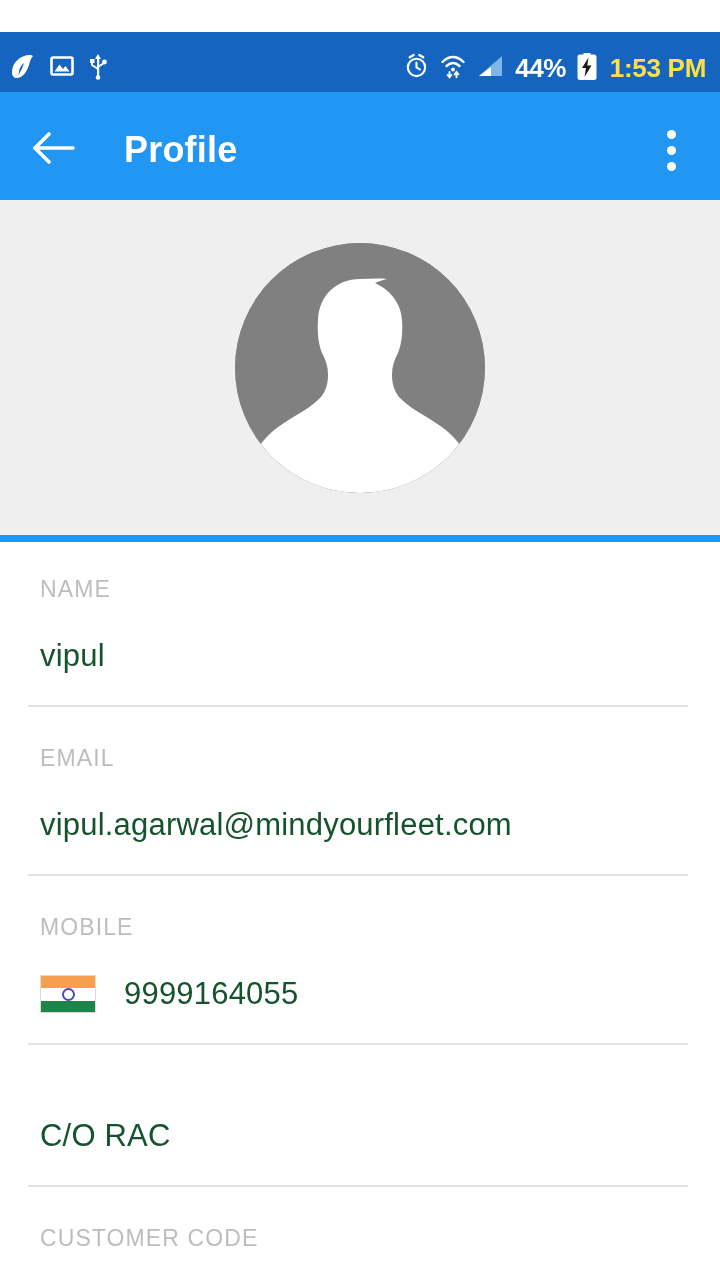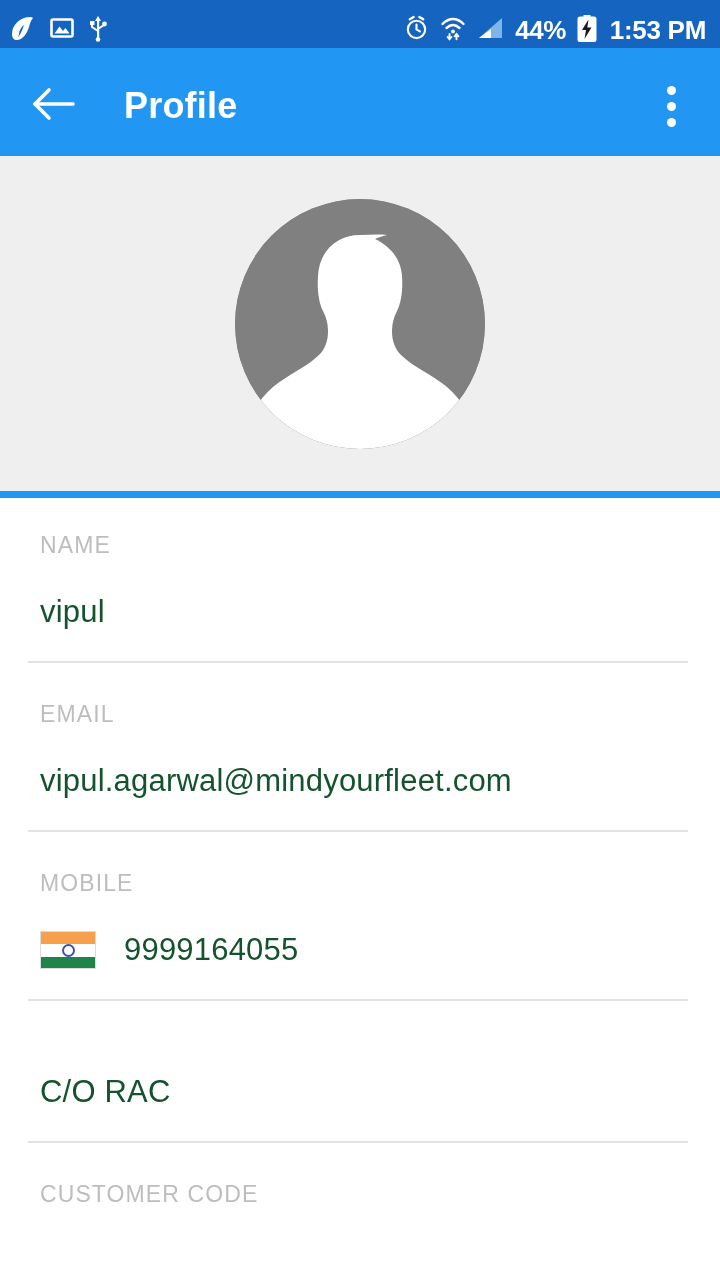--- a/index.html
+++ b/index.html
@@ -5,37 +5,38 @@
   * { margin:0; padding:0; box-sizing:border-box; }
   html, body {
     width:720px; height:1280px;
     background:#ffffff;
     font-family:"Liberation Sans", sans-serif;
     overflow:hidden;
   }
 
   
   .status-bar {
-    height:48px;
+    height:60px;
     background:#1565c0;
     display:flex;
     align-items:center;
     padding:12px 14px 0 10px;
     color:#ffffff;
+    margin-top:32px;
   }
   .status-left { display:flex; align-items:center; gap:14px; }
   .status-right { display:flex; align-items:center; gap:11px; margin-left:auto; }
   .sb-icon { display:block; }
   .battery-pct {
     font-size:26px; font-weight:bold; letter-spacing:-0.5px;
     color:#ffffff; line-height:1;
   }
   .clock {
     font-size:26px; font-weight:bold; letter-spacing:-0.3px;
-    color:#ffffff; line-height:1; margin-left:2px;
+    color:#fde047; line-height:1; margin-left:2px;
   }
 
   
   .app-bar {
     height:108px;
     background:#2196f3;
     display:flex;
     align-items:center;
     padding:8px 22px 0 28px;
     position:relative;

